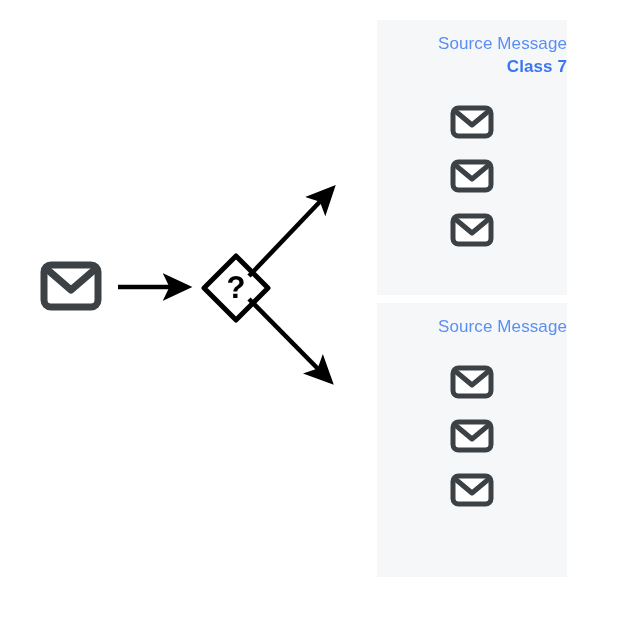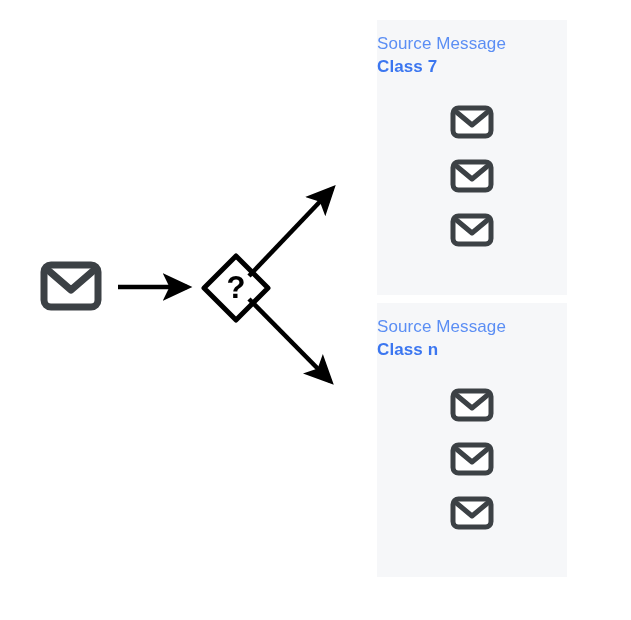--- a/index.html
+++ b/index.html
@@ -52,21 +52,21 @@
     position: absolute;
     left: 377px;
     width: 190px;
     background: #f6f7f9;
     box-sizing: border-box;
   }
   .panel-1 { top: 20px;  height: 275px; }
   .panel-2 { top: 303px; height: 274px; }
 
   .panel-heading {
-    text-align: left;
+    text-align: right;
     padding-top: 13px;
     line-height: 1.35;
     user-select: none;
   }
   .panel-title {
     display: block;
     font-size: 17px;
     font-weight: 400;
     color: #5b8ef4;
     letter-spacing: 0.1px;
@@ -141,21 +141,20 @@
       <svg class="sm-envelope" viewBox="0 0 44 34">
         <rect x="3" y="3" width="38" height="28" rx="5.5" ry="5.5" fill="#ffffff" stroke="#3c4145" stroke-width="5" stroke-linejoin="round"></rect>
         <polyline points="7,7.5 22,20 37,7.5" fill="none" stroke="#3c4145" stroke-width="5" stroke-linecap="round" stroke-linejoin="round"></polyline>
       </svg>
     </div>
   </div>
 
   <div class="class-panel panel-2">
     <div class="panel-heading">
       <span class="panel-title">Source Message</span>
-      <span class="panel-class">Class n</span>
     </div>
     <div class="envelope-stack">
       <svg class="sm-envelope" viewBox="0 0 44 34">
         <rect x="3" y="3" width="38" height="28" rx="5.5" ry="5.5" fill="#ffffff" stroke="#3c4145" stroke-width="5" stroke-linejoin="round"></rect>
         <polyline points="7,7.5 22,20 37,7.5" fill="none" stroke="#3c4145" stroke-width="5" stroke-linecap="round" stroke-linejoin="round"></polyline>
       </svg>
       <svg class="sm-envelope" viewBox="0 0 44 34">
         <rect x="3" y="3" width="38" height="28" rx="5.5" ry="5.5" fill="#ffffff" stroke="#3c4145" stroke-width="5" stroke-linejoin="round"></rect>
         <polyline points="7,7.5 22,20 37,7.5" fill="none" stroke="#3c4145" stroke-width="5" stroke-linecap="round" stroke-linejoin="round"></polyline>
       </svg>

